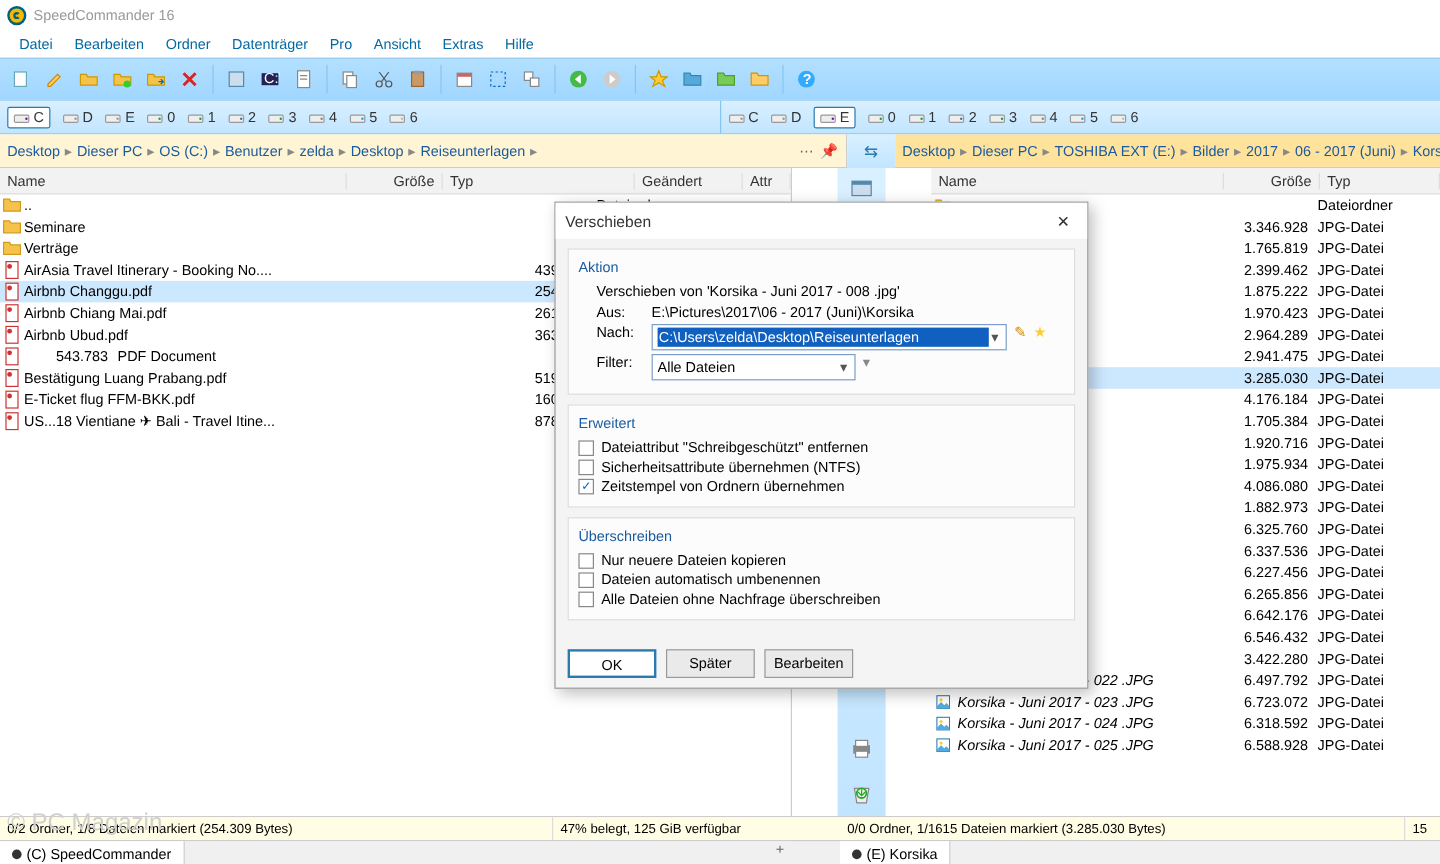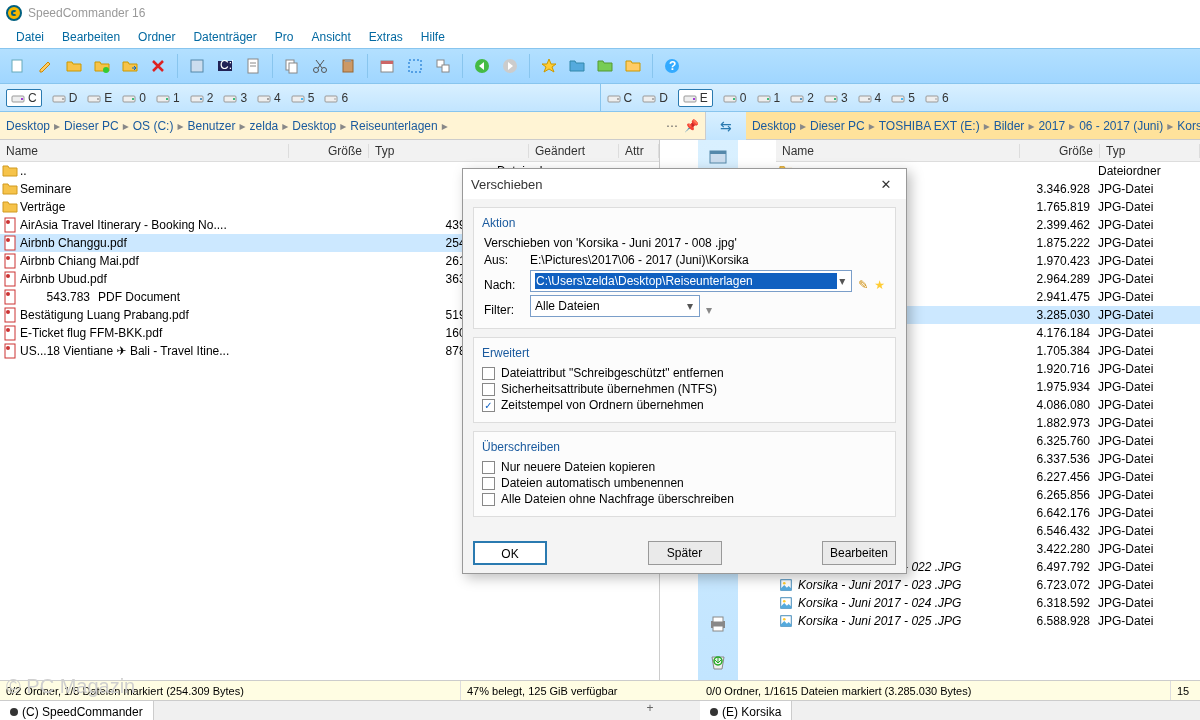--- a/index.html
+++ b/index.html
@@ -46,30 +46,30 @@
 .watermark { position: absolute; left: 6px; bottom: 22px; color: #cfcfcf; font-size: 20px; font-weight: 400; pointer-events: none; }
 
 
 .dialog { position: absolute; top: 168px; left: 462px; width: 445px; background: #f4f4f4; border: 1px solid #999; box-shadow: 4px 4px 12px rgba(0,0,0,.25); }
 .dlg-title { height: 30px; display: flex; align-items: center; justify-content: space-between; padding: 0 8px; background: #fff; }
 .dlg-title span { font-size: 13px; color: #333; }
 .dlg-close { width: 24px; height: 24px; display: flex; align-items: center; justify-content: center; color: #666; }
 .dlg-body { padding: 8px 10px; }
 .gbox { border: 1px solid #ddd; background: #fcfcfc; padding: 8px; margin-bottom: 8px; }
 .glabel { color: #1a5a9e; font-size: 12px; margin-bottom: 6px; }
-.gline { display: flex; align-items: flex-end; gap: 6px; margin: 3px 2px; font-size: 12px; }
+.gline { display: flex; align-items: flex-start; gap: 6px; margin: 3px 15px; font-size: 12px; }
 .gline label { width: 40px; }
 .gline .val { flex: 1; }
 .combo { height: 22px; border: 1px solid #7a9ec9; background: #fff; padding: 0 4px; display: flex; align-items: center; }
 .combo.sel input { background: #1060c0; color: #fff; border: none; width: 100%; outline: none; font-size: 12px; padding: 1px; }
 .combo input { border: none; width: 100%; outline: none; font-size: 12px; }
 .combo .dd { color: #555; padding: 0 2px; }
 .chk { display: flex; align-items: center; gap: 6px; margin: 2px 0; font-size: 12px; }
 .chk .box { width: 13px; height: 13px; border: 1px solid #888; background: #fff; display: flex; align-items: center; justify-content: center; font-size: 10px; color: #1060c0; }
-.dlg-btns { display: flex; justify-content: space-between; gap: 8px; padding: 8px 10px; }
+.dlg-btns { display: flex; justify-content: flex-start; gap: 8px; padding: 8px 10px; }
 .btn { min-width: 74px; height: 24px; border: 1px solid #999; background: #eaeaea; text-align: center; line-height: 22px; font-size: 12px; }
 .btn.primary { border: 2px solid #2a7ab0; background: #fff; }
 .midcol svg { width: 20px; height: 20px; }
 .pane-right .row .nm { padding-left: 4px; font-style: italic; }
 .pane-right .row .ic svg { width: 14px; height: 14px; }
 .fldr { fill: #f6c34a; stroke: #d19a1f; }
 .pdfic { fill: #fff; stroke: #c33; }
 .imgic { fill: #fff; stroke: #2a7ab0; }
 </style>
 </head>

